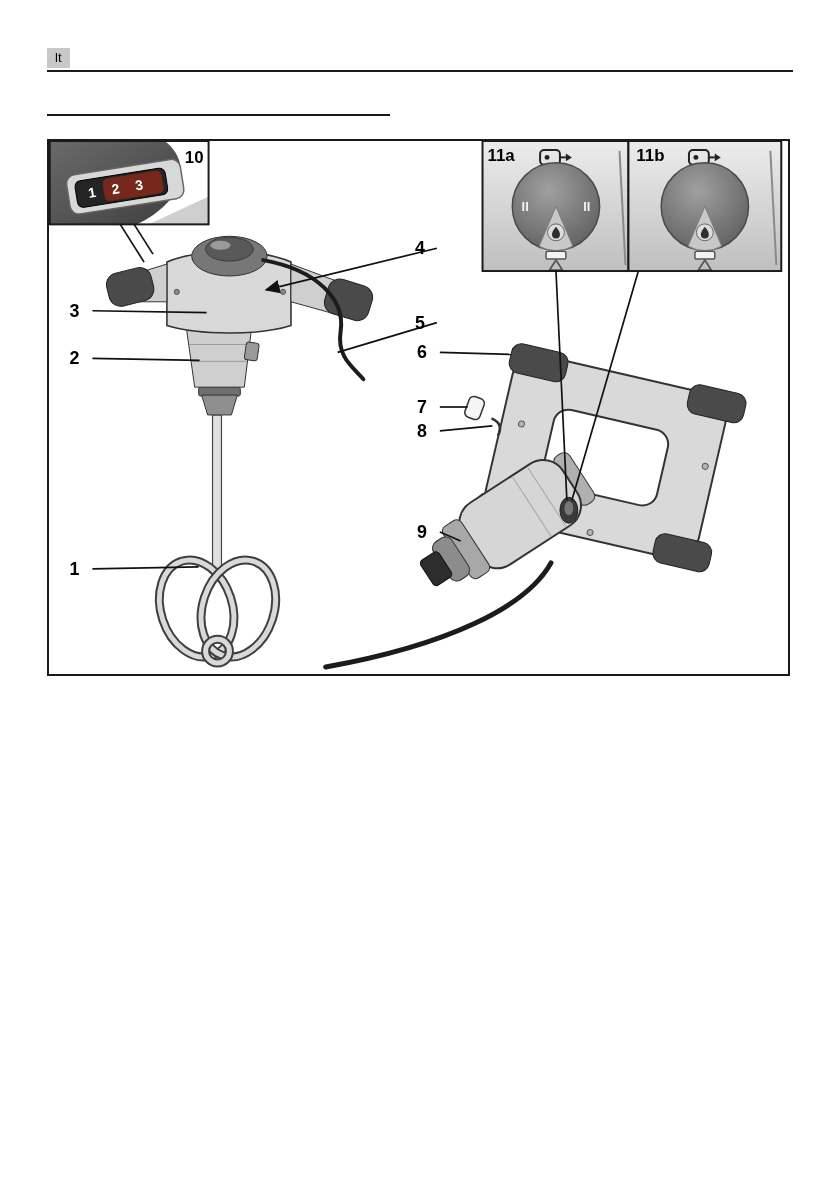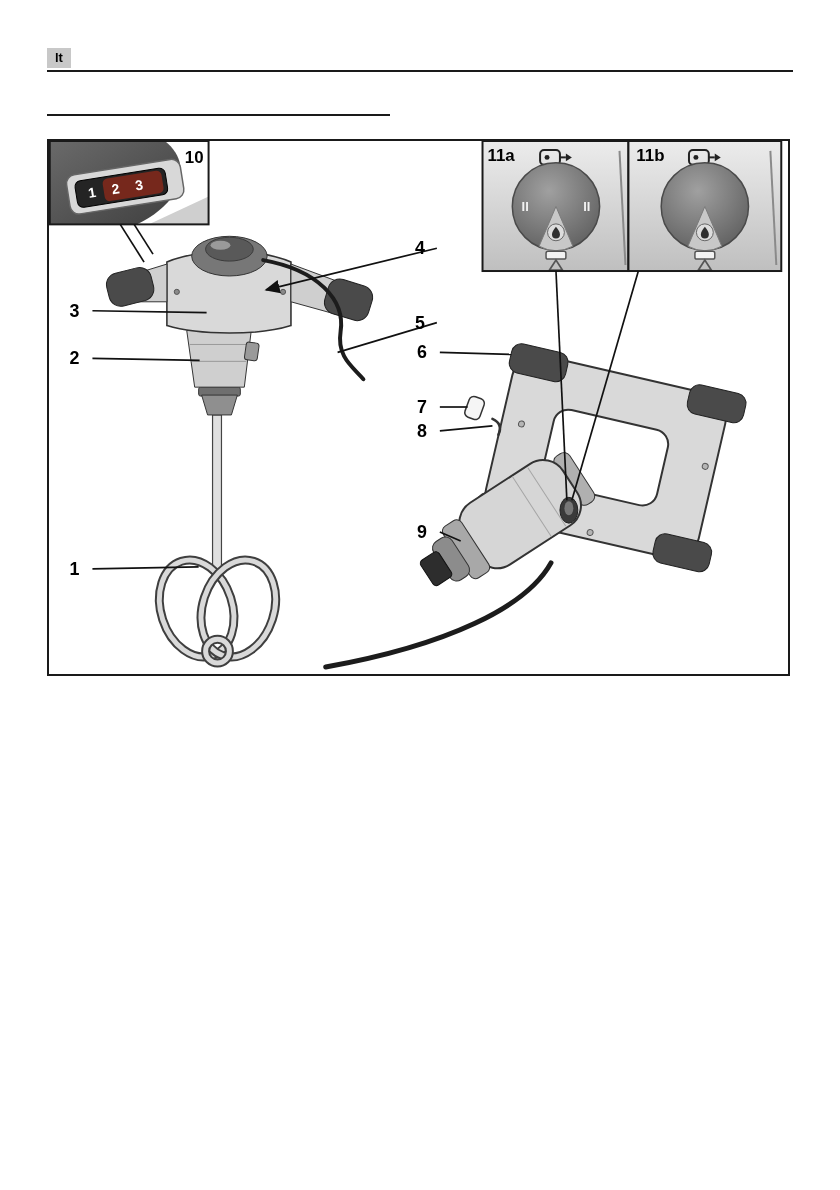--- a/index.html
+++ b/index.html
@@ -3,21 +3,21 @@
 <meta charset="utf-8">
 <style>
   html,body { margin:0; padding:0; background:#ffffff; }
   .page {
     position:relative; width:840px; height:1190px; background:#ffffff;
     font-family:"Liberation Sans", sans-serif; overflow:hidden;
   }
   .lang-tag {
     position:absolute; left:47px; top:48px;
     background:#c8c8c8; color:#000;
-    font-size:13px; font-weight:bold; line-height:1;
+    font-size:13px; font-weight:normal; line-height:1;
     padding:3px 8px 4px 8px;
   }
   .top-rule {
     position:absolute; left:47px; top:70px; width:746px; height:2px; background:#1a1a1a;
   }
   .heading-underline {
     position:absolute; left:47px; top:114px; width:343px; height:2px; background:#1a1a1a;
   }
   .figure-box {
     position:absolute; left:47px; top:139px; width:743px; height:537px;

